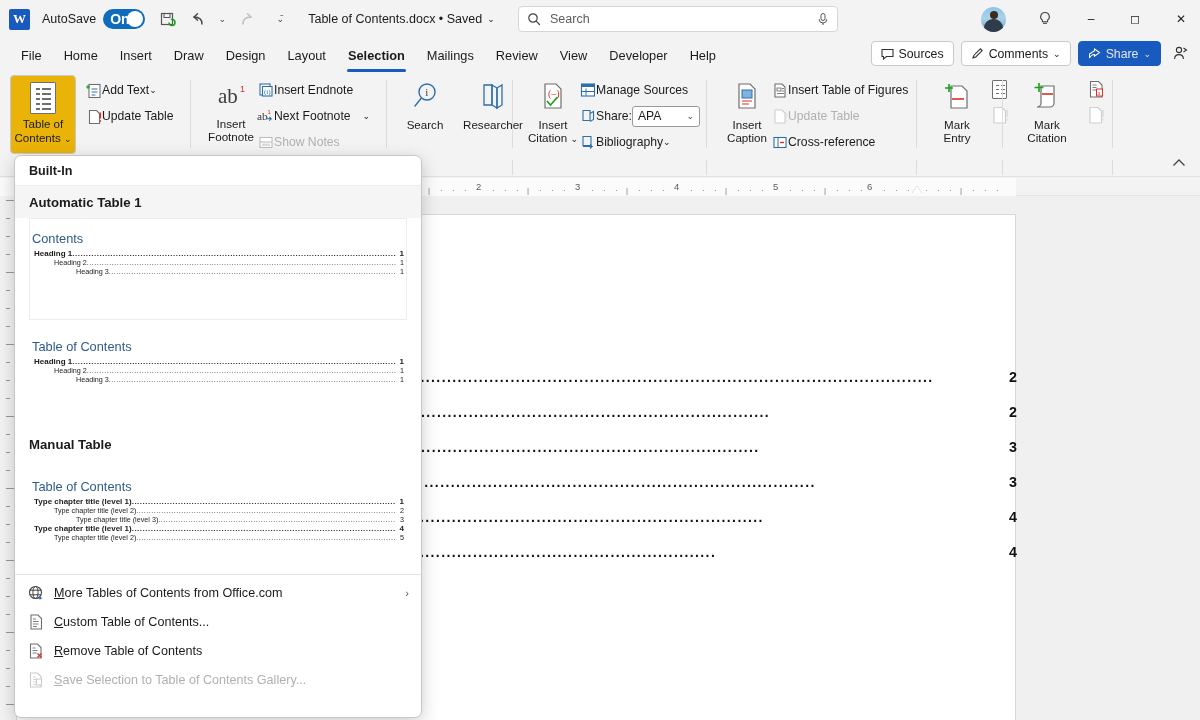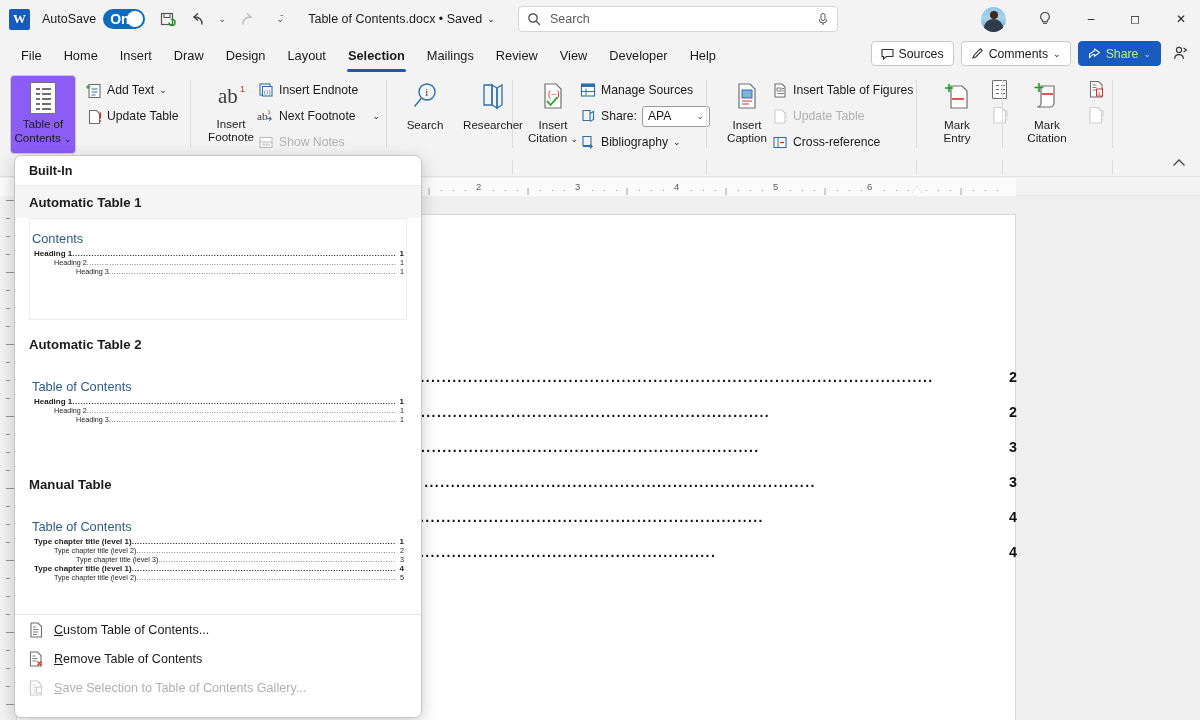--- a/index.html
+++ b/index.html
@@ -83,38 +83,38 @@
   .tab.active::after {
     content: ""; position: absolute; left: 10px; right: 10px; bottom: -4px;
     height: 2.4px; background: #185abd; border-radius: 2px;
   }
   .tabright { position: absolute; right: 8px; top: 3px; display: flex; align-items: center; gap: 7px; }
   .pill {
     height: 25px; border: 1px solid #c9c9c9; border-radius: 4px; background: #fff;
     display: flex; align-items: center; gap: 5px; padding: 0 9px;
     font-size: 12.3px; color: #1b1b1b; white-space: nowrap;
   }
-  .pill.share { background: #185abd; color: #bef264; border-color: #185abd; }
+  .pill.share { background: #185abd; color: #e5e5e5; border-color: #185abd; }
 
   
   .ribbon {
     position: absolute; top: 72px; left: 0; width: 1200px; height: 85px;
     background: #f3f3f3;
   }
   .grp { position: absolute; top: 0; height: 85px; }
   .sep { position: absolute; top: 8px; width: 1px; height: 68px; background: #dcdcdc; }
   .bigbtn {
     display: flex; flex-direction: column; align-items: center; justify-content: flex-start;
     padding-top: 6px; width: 66px; height: 79px; border-radius: 4px;
     font-size: 11.6px; color: #1b1b1b; line-height: 1.18; text-align: center;
   }
-  .bigbtn.sel { background: #8b5cf6; border: 1px solid #c8c8c8; }
+  .bigbtn.sel { background: #eab308; border: 1px solid #c8c8c8; }
   .bigbtn .glyph { margin-bottom: 3px; }
   .smallbtn {
-    display: flex; align-items: center; gap: 5px; height: 26px;
+    display: flex; align-items: center; height: 26px;
     font-size: 12.2px; color: #1b1b1b; padding: 0 3px; border-radius: 3px;
     white-space: nowrap;
   }
   .smallbtn.disabled { color: #b0b0b0; }
   .grplabel {
     position: absolute; top: 85px; font-size: 11.3px; color: #4a4a4a;
     text-align: center; white-space: nowrap;
   }
   .grouprow {
     position: absolute; top: 157px; left: 0; width: 1200px; height: 20px;
@@ -755,21 +755,20 @@
         <span class="d">.....................................................................................................................................................</span>
         <span class="p">1</span>
       </div>
       <div class="pv-row pv-l3">
         <span class="t">Heading 3</span>
         <span class="d">.....................................................................................................................................................</span>
         <span class="p">1</span>
       </div>
     </div>
 
-    <div class="gallery-title" style="margin-top:8px;">Automatic Table 2</div>
     <div class="preview" style="height:102px;border-color:#fff;">
       <div class="pv-title" style="margin-top:6px;">Table of Contents</div>
       <div class="pv-row pv-l1">
         <span class="t">Heading 1</span>
         <span class="d">.....................................................................................................................................................</span>
         <span class="p">1</span>
       </div>
       <div class="pv-row pv-l2">
         <span class="t">Heading 2</span>
         <span class="d">.....................................................................................................................................................</span>
@@ -807,20 +806,32 @@
       </div>
       <div class="pv-row pv-l2">
         <span class="t">Type chapter title (level 2)</span>
         <span class="d">.....................................................................................................................................................</span>
         <span class="p">5</span>
       </div>
     </div>
 
     <div class="dd-sep" style="margin-top:4px;"></div>
 
+    <div class="dd-item" style="margin-top:3px;">
+      <span class="iconbox">
+        <svg width="16" height="16" viewBox="0 0 16 16">
+          <circle cx="7.5" cy="7.5" r="6" fill="none" stroke="#444" stroke-width="1.1"></circle>
+          <ellipse cx="7.5" cy="7.5" rx="2.6" ry="6" fill="none" stroke="#444" stroke-width="1"></ellipse>
+          <path d="M1.7 5.2 h11.6 M1.7 9.8 h11.6" stroke="#444" stroke-width="1"></path>
+          <path d="M9 13 h4 l-1.4 -1.4 M13 13 l-1.4 1.4" fill="none" stroke="#2e6fa8" stroke-width="1.2"></path>
+        </svg>
+      </span>
+      <span><span class="u">M</span>ore Tables of Contents from Office.com</span>
+      <span class="chev">›</span>
+    </div>
     <div class="dd-item">
       <span class="iconbox">
         <svg width="16" height="17" viewBox="0 0 16 17">
           <path d="M3 2 h7 l3.5 3.5 v10.5 h-10.5z" fill="#fff" stroke="#6f6f6f" stroke-width="1.1"></path>
           <path d="M5 6 h3 M5 8.5 h5.5 M5 11 h5.5 M5 13.5 h4" stroke="#6f6f6f" stroke-width=".9"></path>
         </svg>
       </span>
       <span><span class="u">C</span>ustom Table of Contents...</span>
     </div>
     <div class="dd-item">

